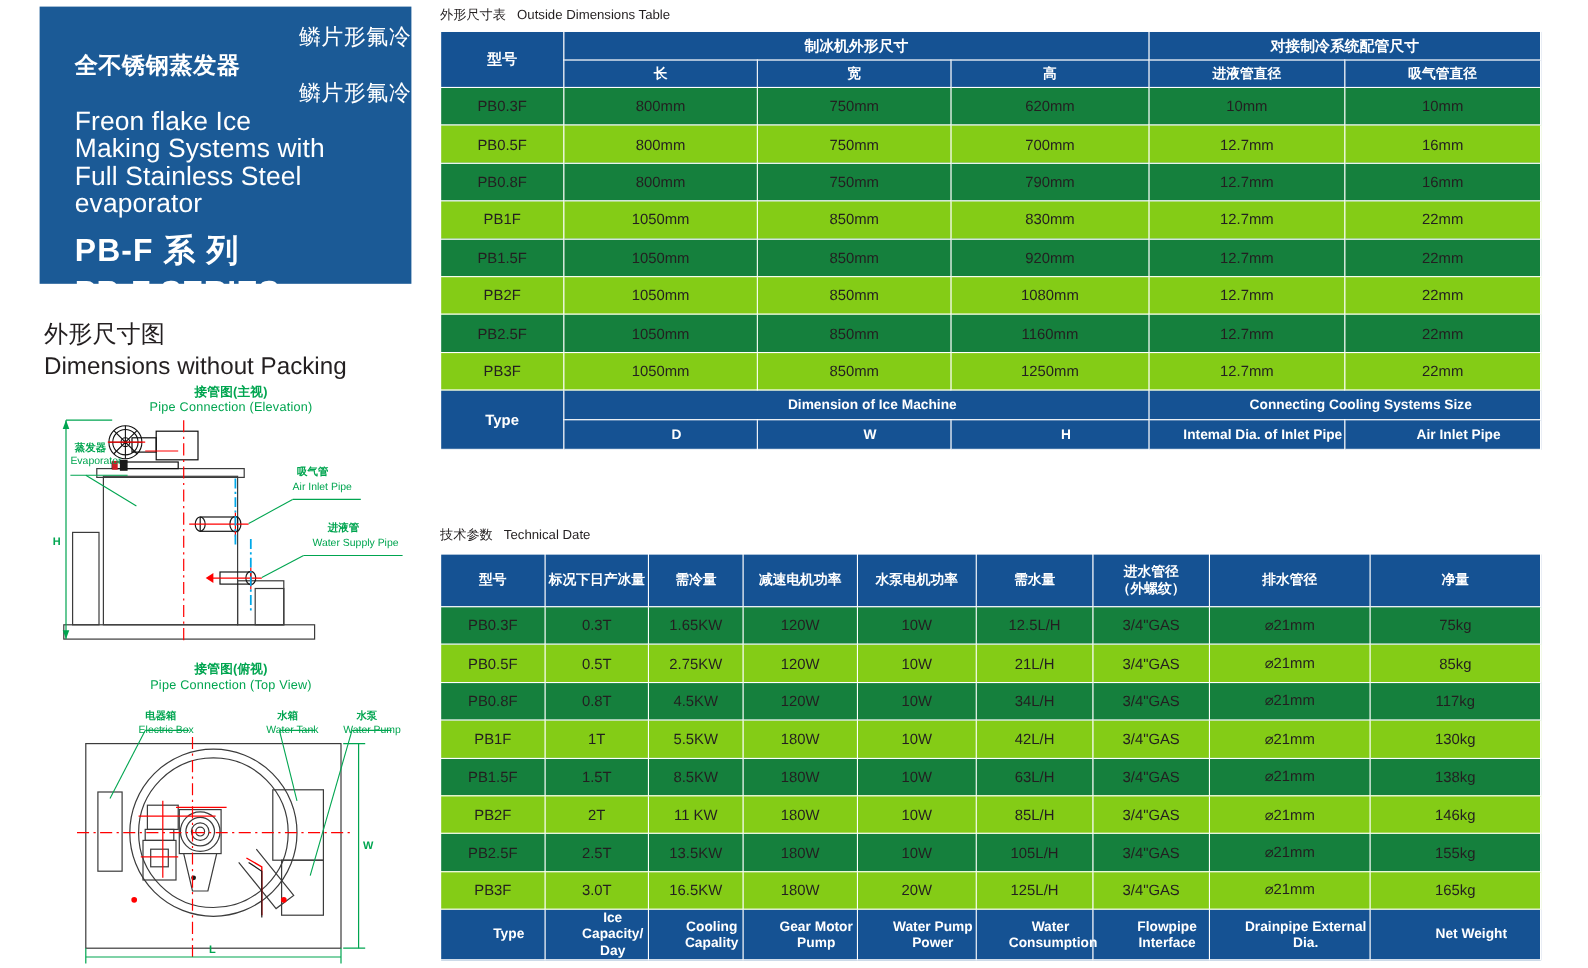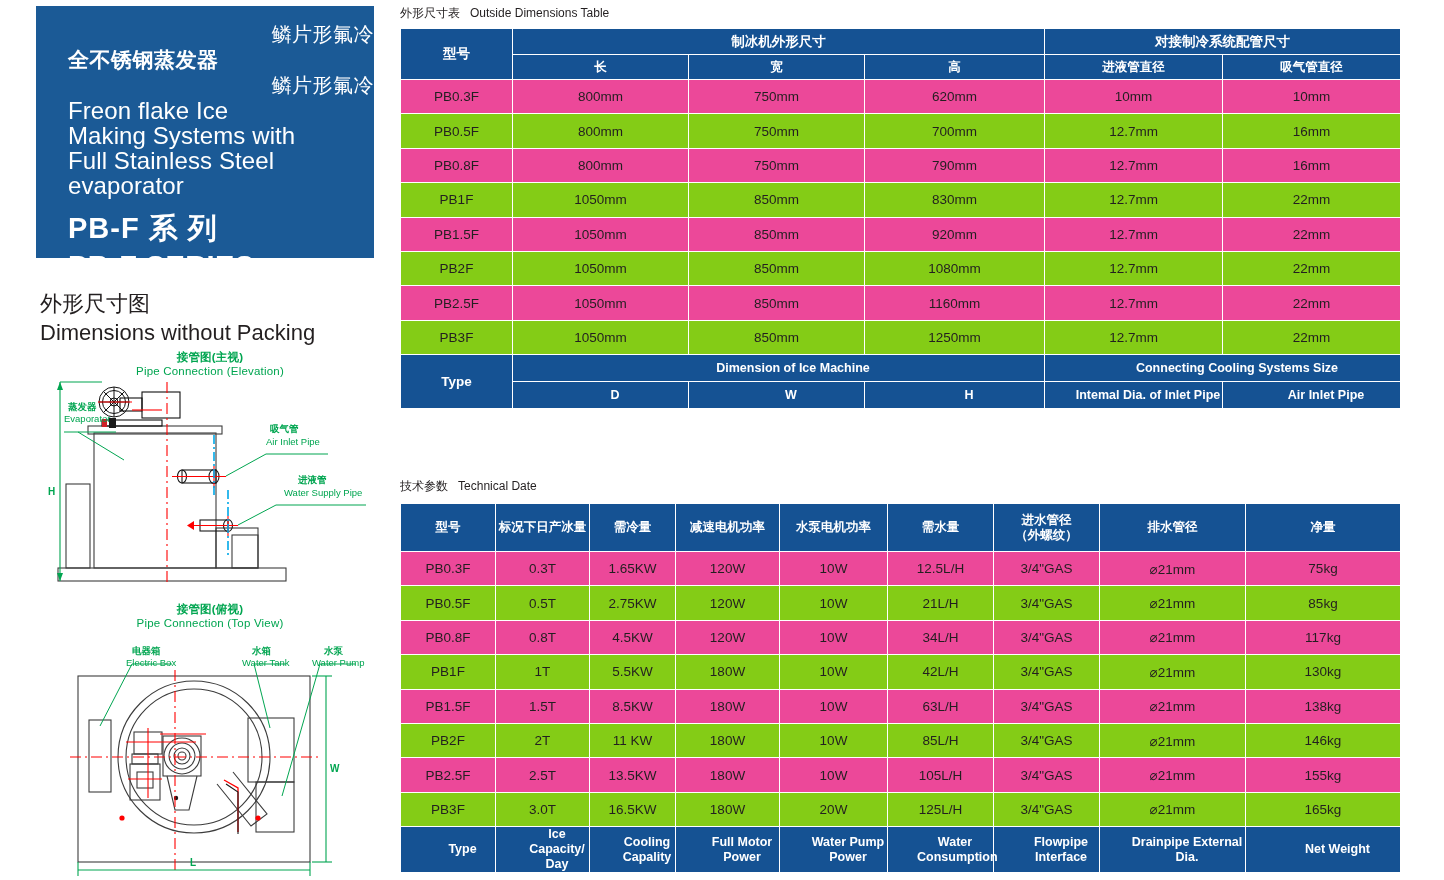--- a/index.html
+++ b/index.html
@@ -59,21 +59,21 @@
   }
   table.spec .hd{
     background:#155293;color:#ffffff;font-weight:700;font-size:13.5px;
     line-height:16px;
   }
   table.spec .hd.small{font-size:12.5px;line-height:15px;}
   table.spec .hd.en{font-weight:700;font-size:12.5px;line-height:15px;padding-left:29px;}
   table.spec td.cell{
     color:#231f20;font-size:13.5px;border:1px solid #ffffff;
   }
-  table.spec tr.r-odd td.cell{background:#ec4899;}
+  table.spec tr.r-odd td.cell{background:#15803d;}
   table.spec tr.r-even td.cell{background:#84cc16;}
 
   
   #table-dimensions{left:8px;top:28px;width:1000px;}
   #table-dimensions tr.hrow1 .hd{height:25px;}
   #table-dimensions tr.hrow2 .hd{height:24px;}
   #table-dimensions tr.drow td{height:33.4px;}
   #table-dimensions tr.frow1 .hd{height:26px;}
   #table-dimensions tr.frow2 .hd{height:26px;}
 
@@ -504,21 +504,21 @@
           <td class="cell">20W</td>
           <td class="cell">125L/H</td>
           <td class="cell">3/4"GAS</td>
           <td class="cell">⌀21mm</td>
           <td class="cell">165kg</td>
         </tr>
         <tr class="frow">
           <td class="hd en">Type</td>
           <td class="hd en">Ice Capacity/ Day</td>
           <td class="hd en">Cooling Capality</td>
-          <td class="hd en">Full Motor Power</td>
+          <td class="hd en">Gear Motor Pump</td>
           <td class="hd en">Water Pump Power</td>
           <td class="hd en">Water Consumption</td>
           <td class="hd en">Flowpipe Interface</td>
           <td class="hd en">Drainpipe External Dia.</td>
           <td class="hd en">Net Weight</td>
         </tr>
       </tbody>
   </table>
 </div>
 

